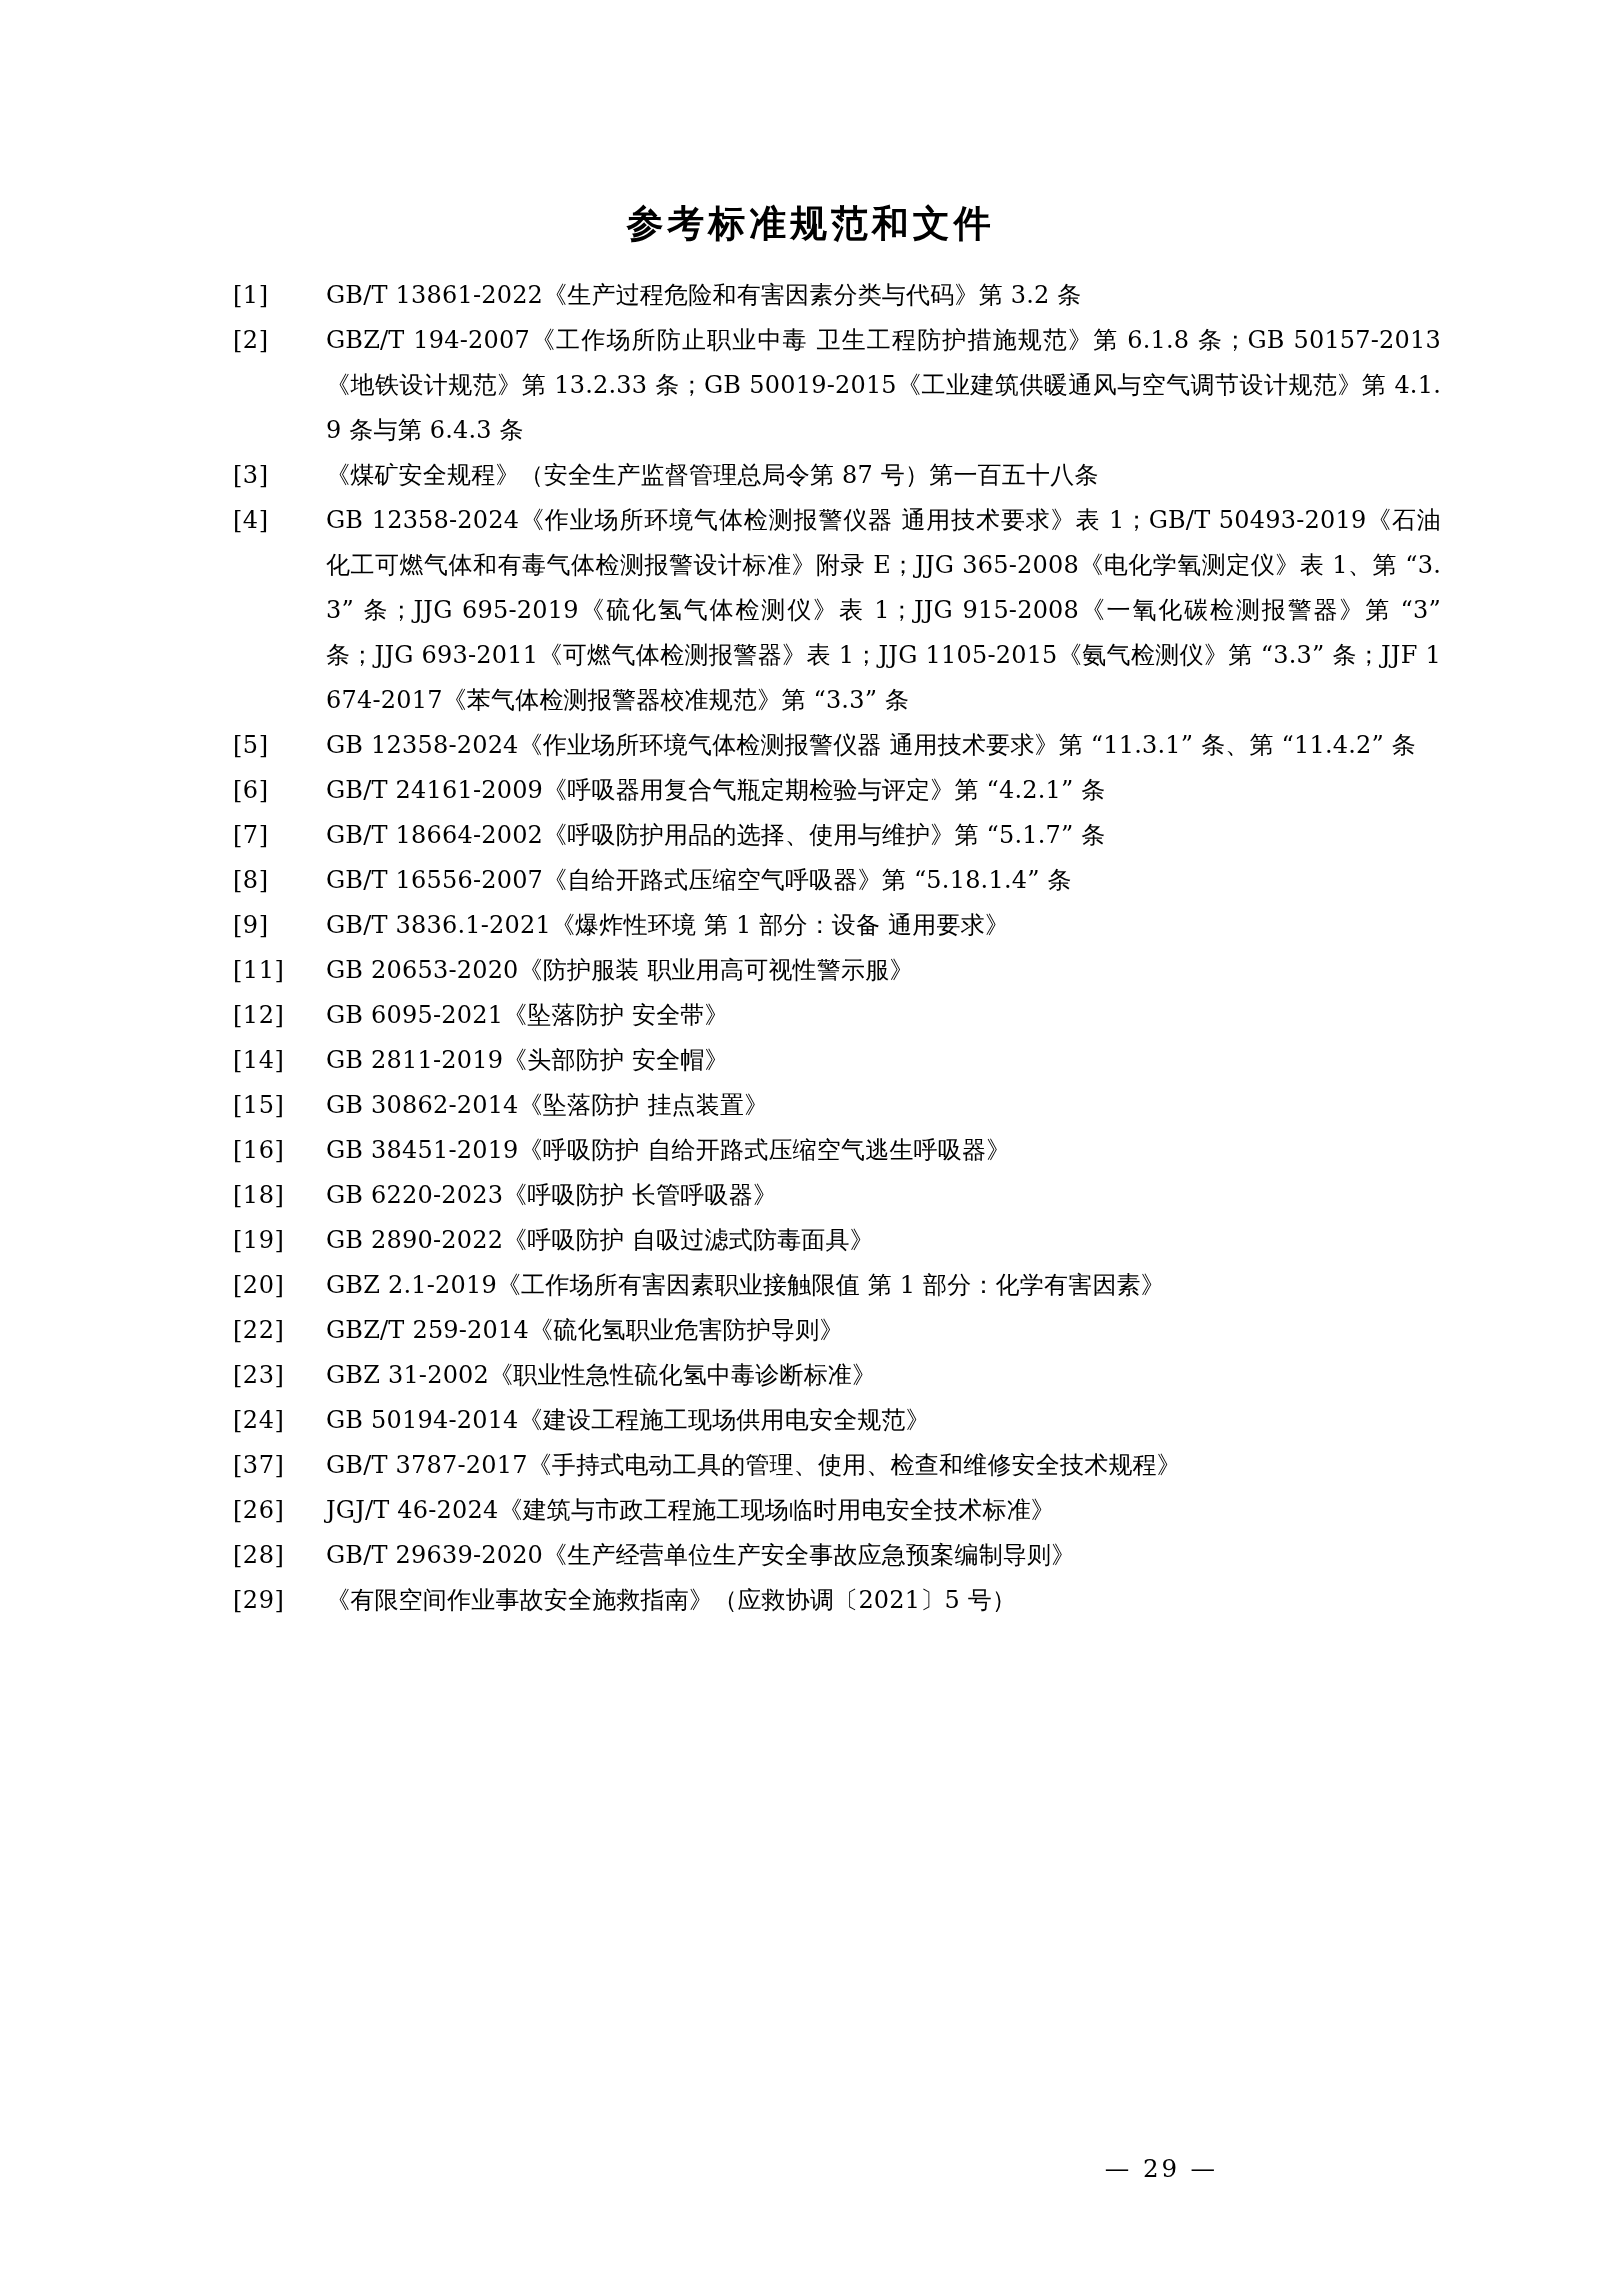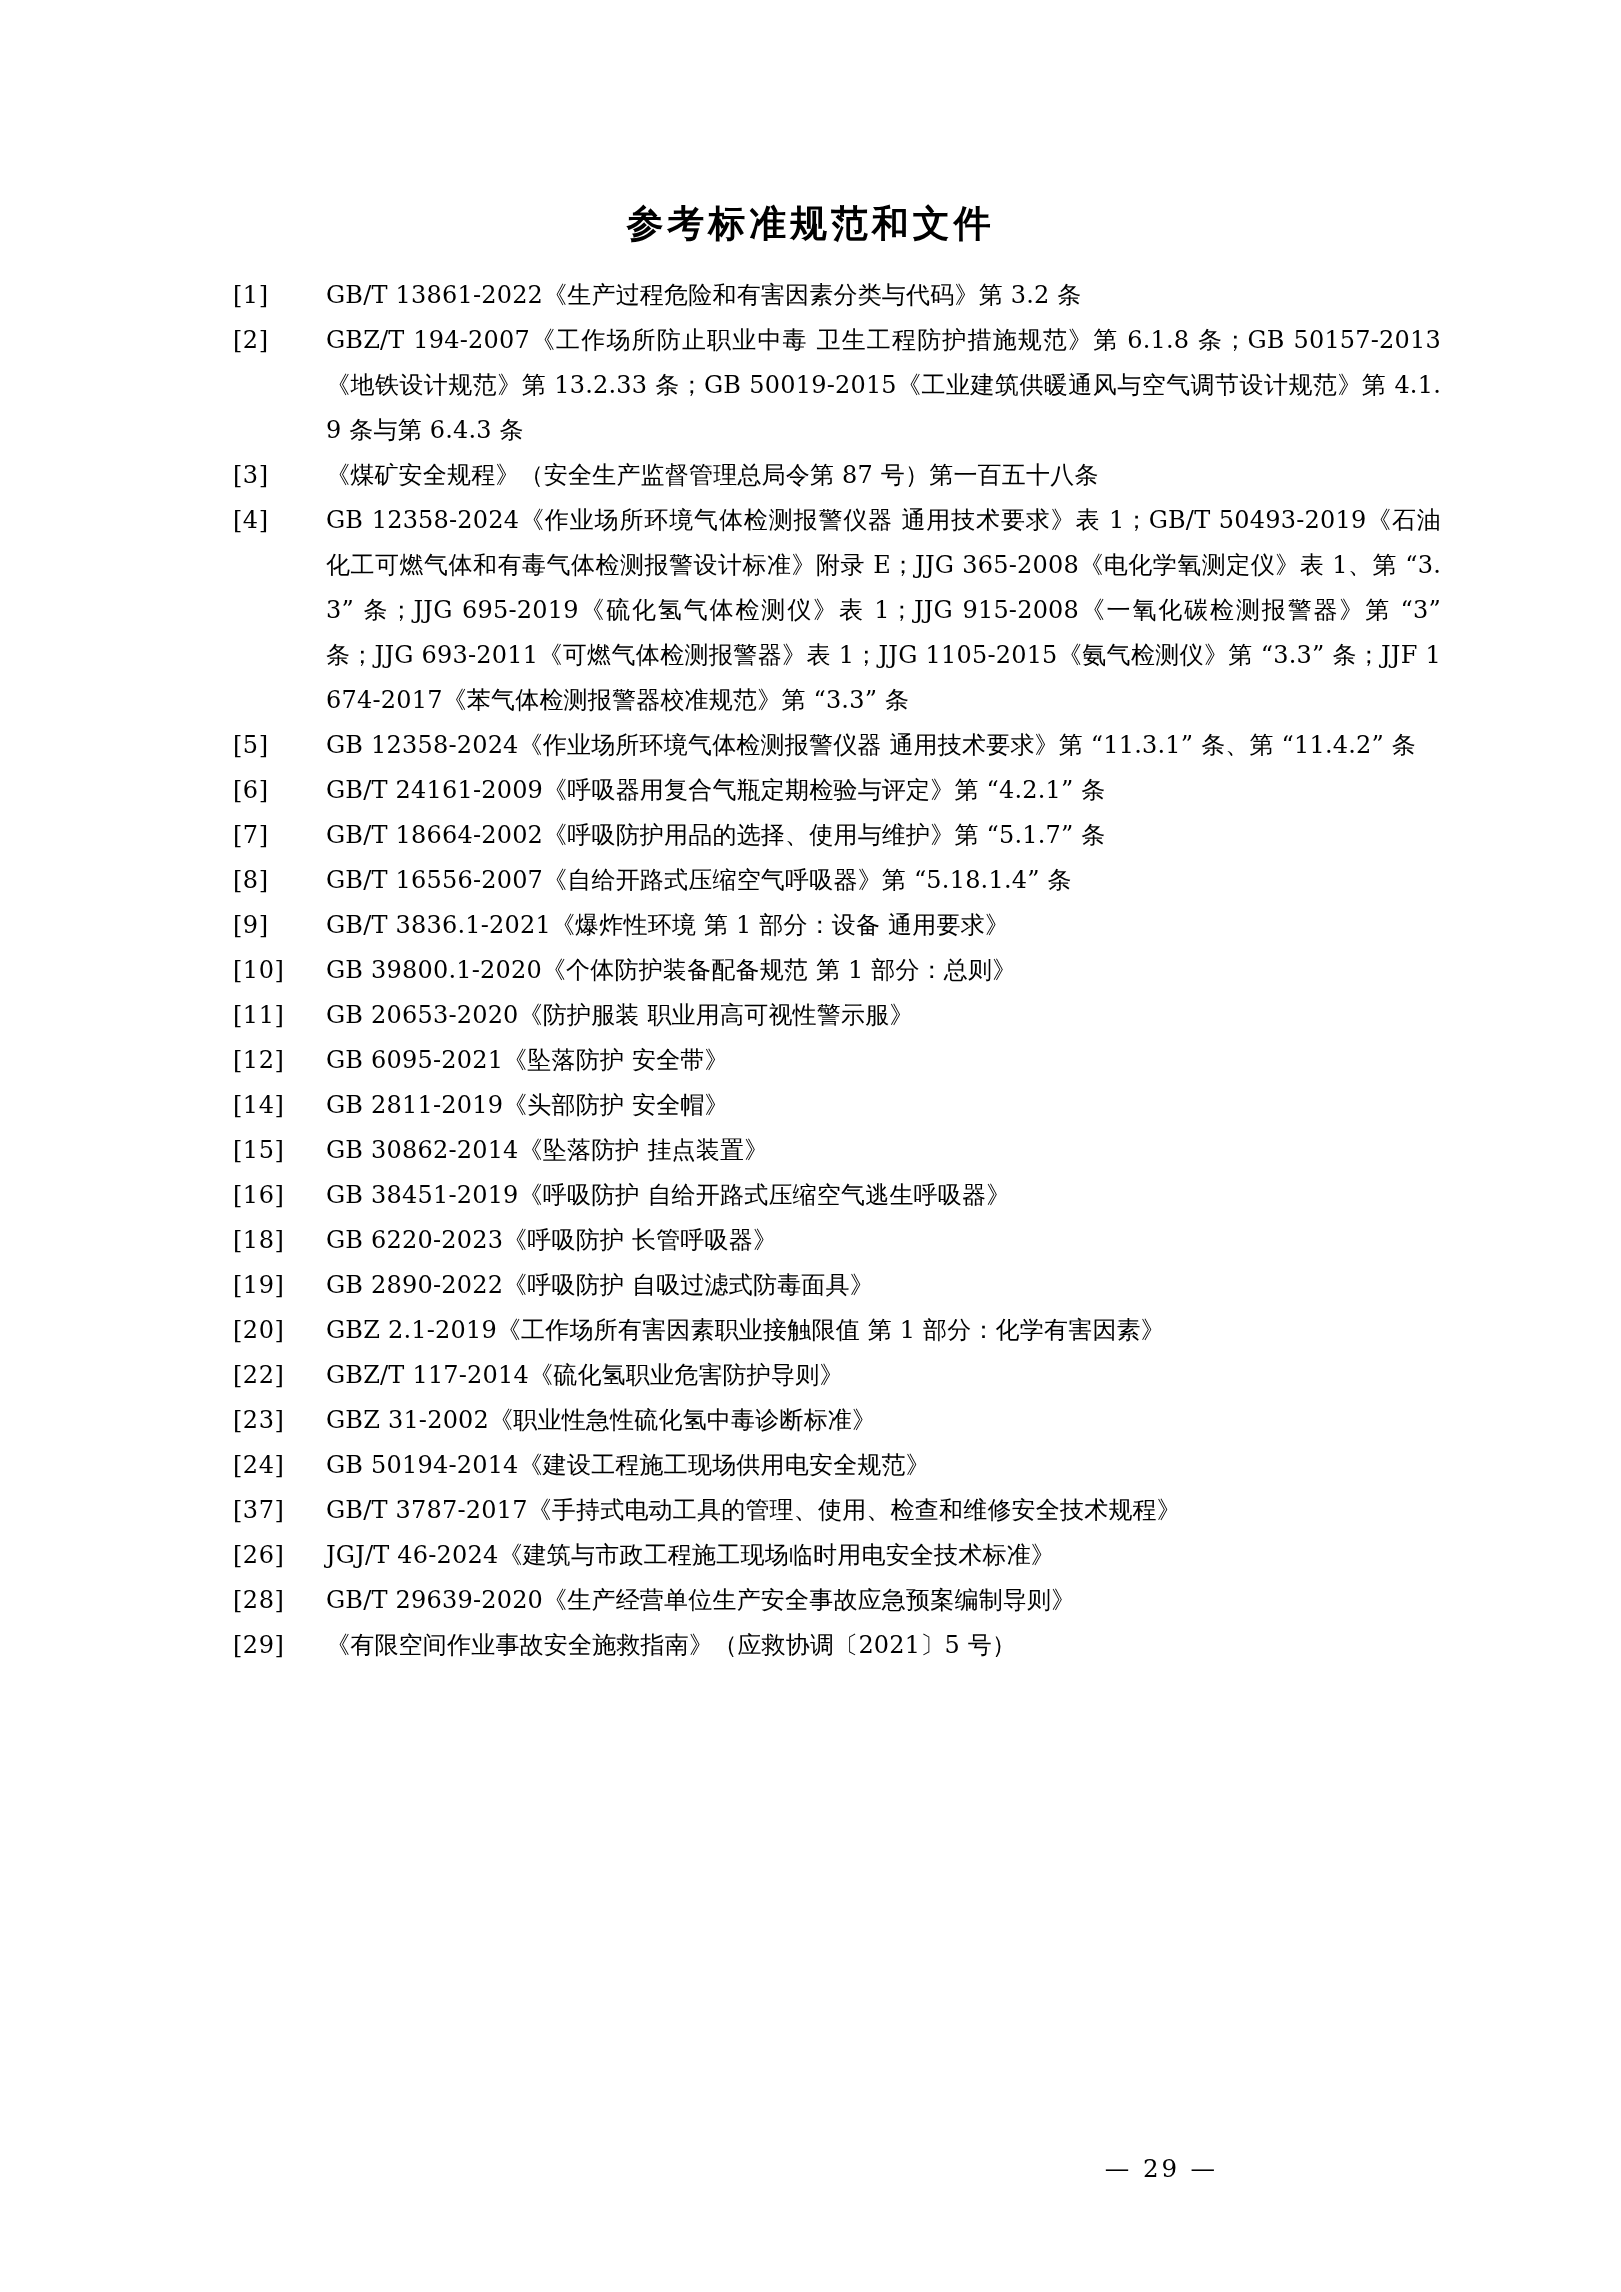--- a/index.html
+++ b/index.html
@@ -121,24 +121,20 @@
       </div>
       <div class="ref-item">
         <span class="ref-num">[8]</span>
         <span class="ref-text">GB/T 16556-2007《自给开路式压缩空气呼吸器》第 “5.18.1.4” 条</span>
       </div>
       <div class="ref-item">
         <span class="ref-num">[9]</span>
         <span class="ref-text">GB/T 3836.1-2021《爆炸性环境 第 1 部分：设备 通用要求》</span>
       </div>
       <div class="ref-item">
-        <span class="ref-num">[10]</span>
-        <span class="ref-text">GB 39800.1-2020《个体防护装备配备规范 第 1 部分：总则》</span>
-      </div>
-      <div class="ref-item">
         <span class="ref-num">[11]</span>
         <span class="ref-text">GB 20653-2020《防护服装 职业用高可视性警示服》</span>
       </div>
       <div class="ref-item">
         <span class="ref-num">[12]</span>
         <span class="ref-text">GB 6095-2021《坠落防护 安全带》</span>
       </div>
       <div class="ref-item">
         <span class="ref-num">[14]</span>
         <span class="ref-text">GB 2811-2019《头部防护 安全帽》</span>
@@ -158,21 +154,21 @@
       <div class="ref-item">
         <span class="ref-num">[19]</span>
         <span class="ref-text">GB 2890-2022《呼吸防护 自吸过滤式防毒面具》</span>
       </div>
       <div class="ref-item">
         <span class="ref-num">[20]</span>
         <span class="ref-text">GBZ 2.1-2019《工作场所有害因素职业接触限值 第 1 部分：化学有害因素》</span>
       </div>
       <div class="ref-item">
         <span class="ref-num">[22]</span>
-        <span class="ref-text">GBZ/T 117-2014《硫化氢职业危害防护导则》</span>
+        <span class="ref-text">GBZ/T 259-2014《硫化氢职业危害防护导则》</span>
       </div>
       <div class="ref-item">
         <span class="ref-num">[23]</span>
         <span class="ref-text">GBZ 31-2002《职业性急性硫化氢中毒诊断标准》</span>
       </div>
       <div class="ref-item">
         <span class="ref-num">[24]</span>
         <span class="ref-text">GB 50194-2014《建设工程施工现场供用电安全规范》</span>
       </div>
       <div class="ref-item">

